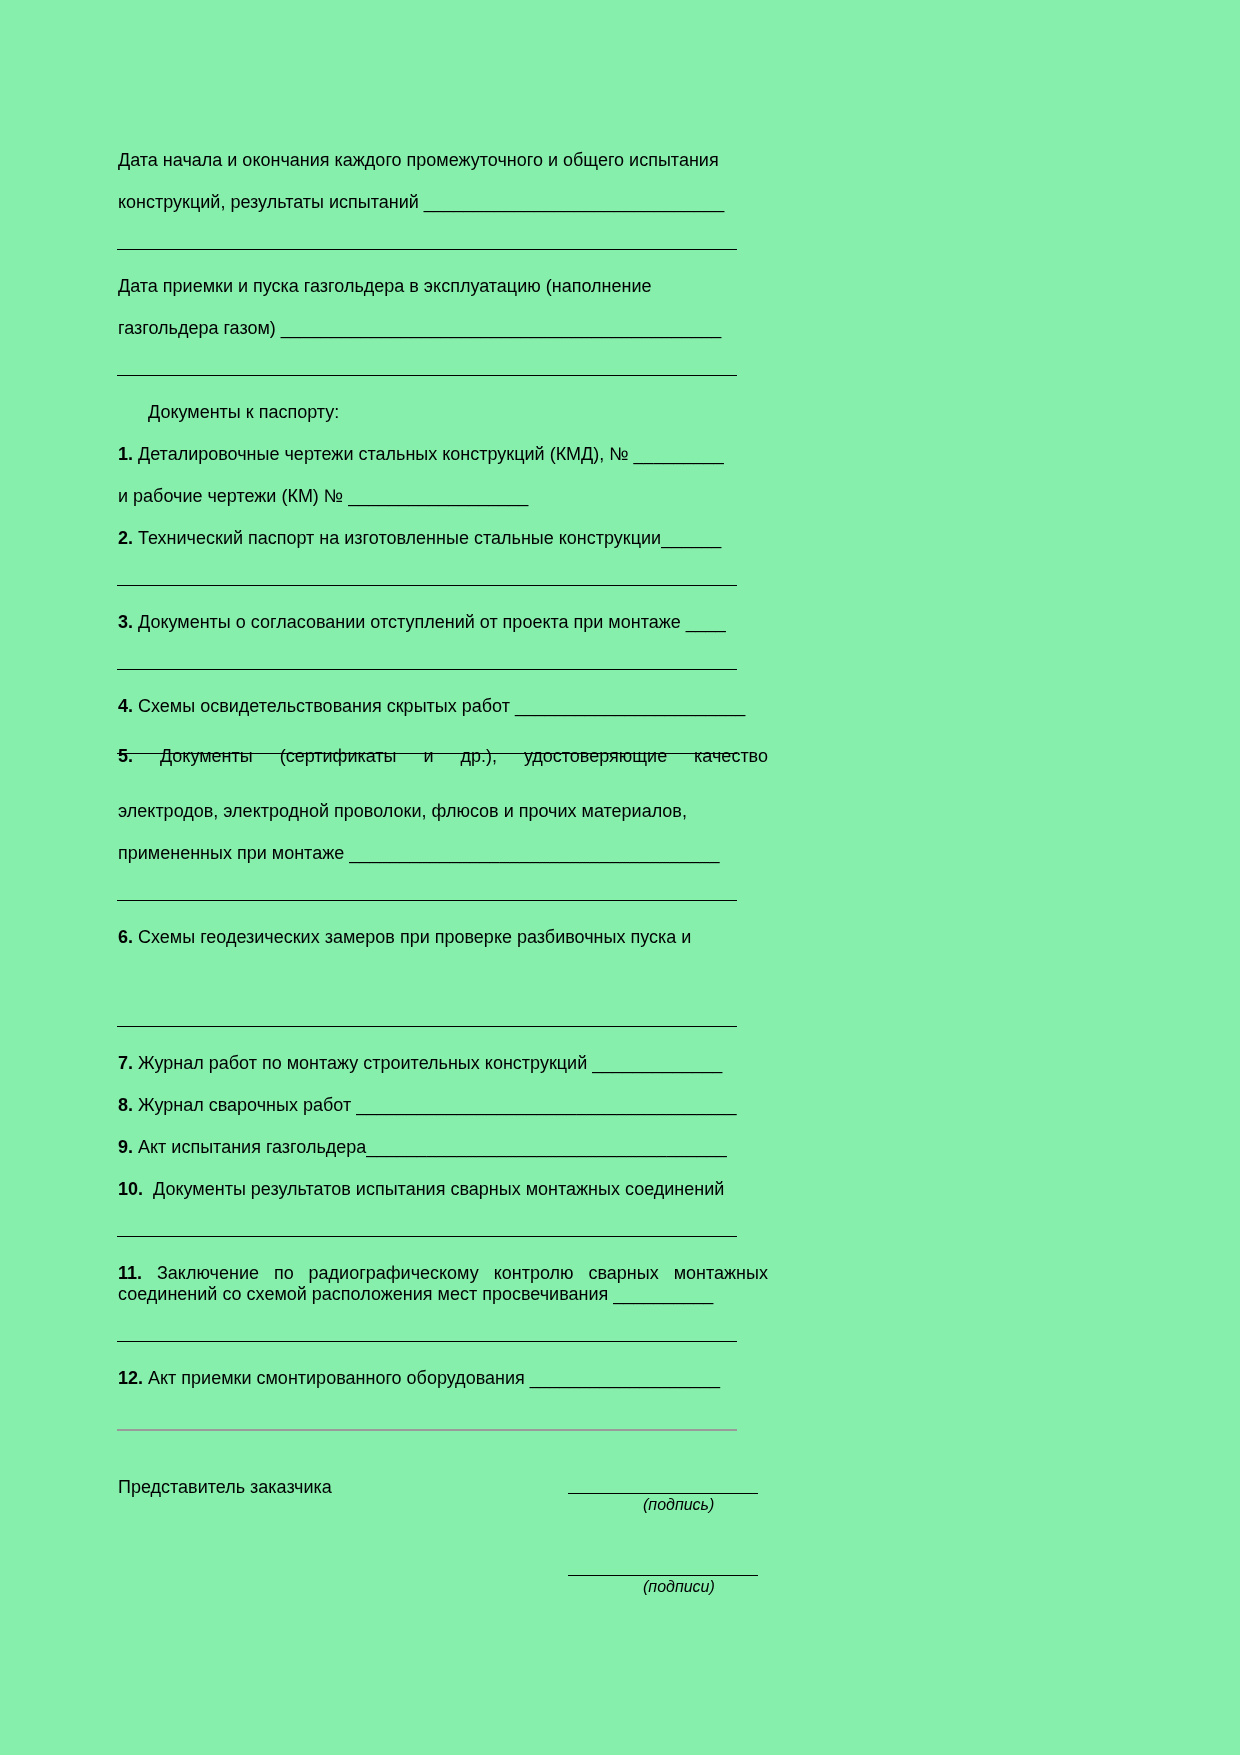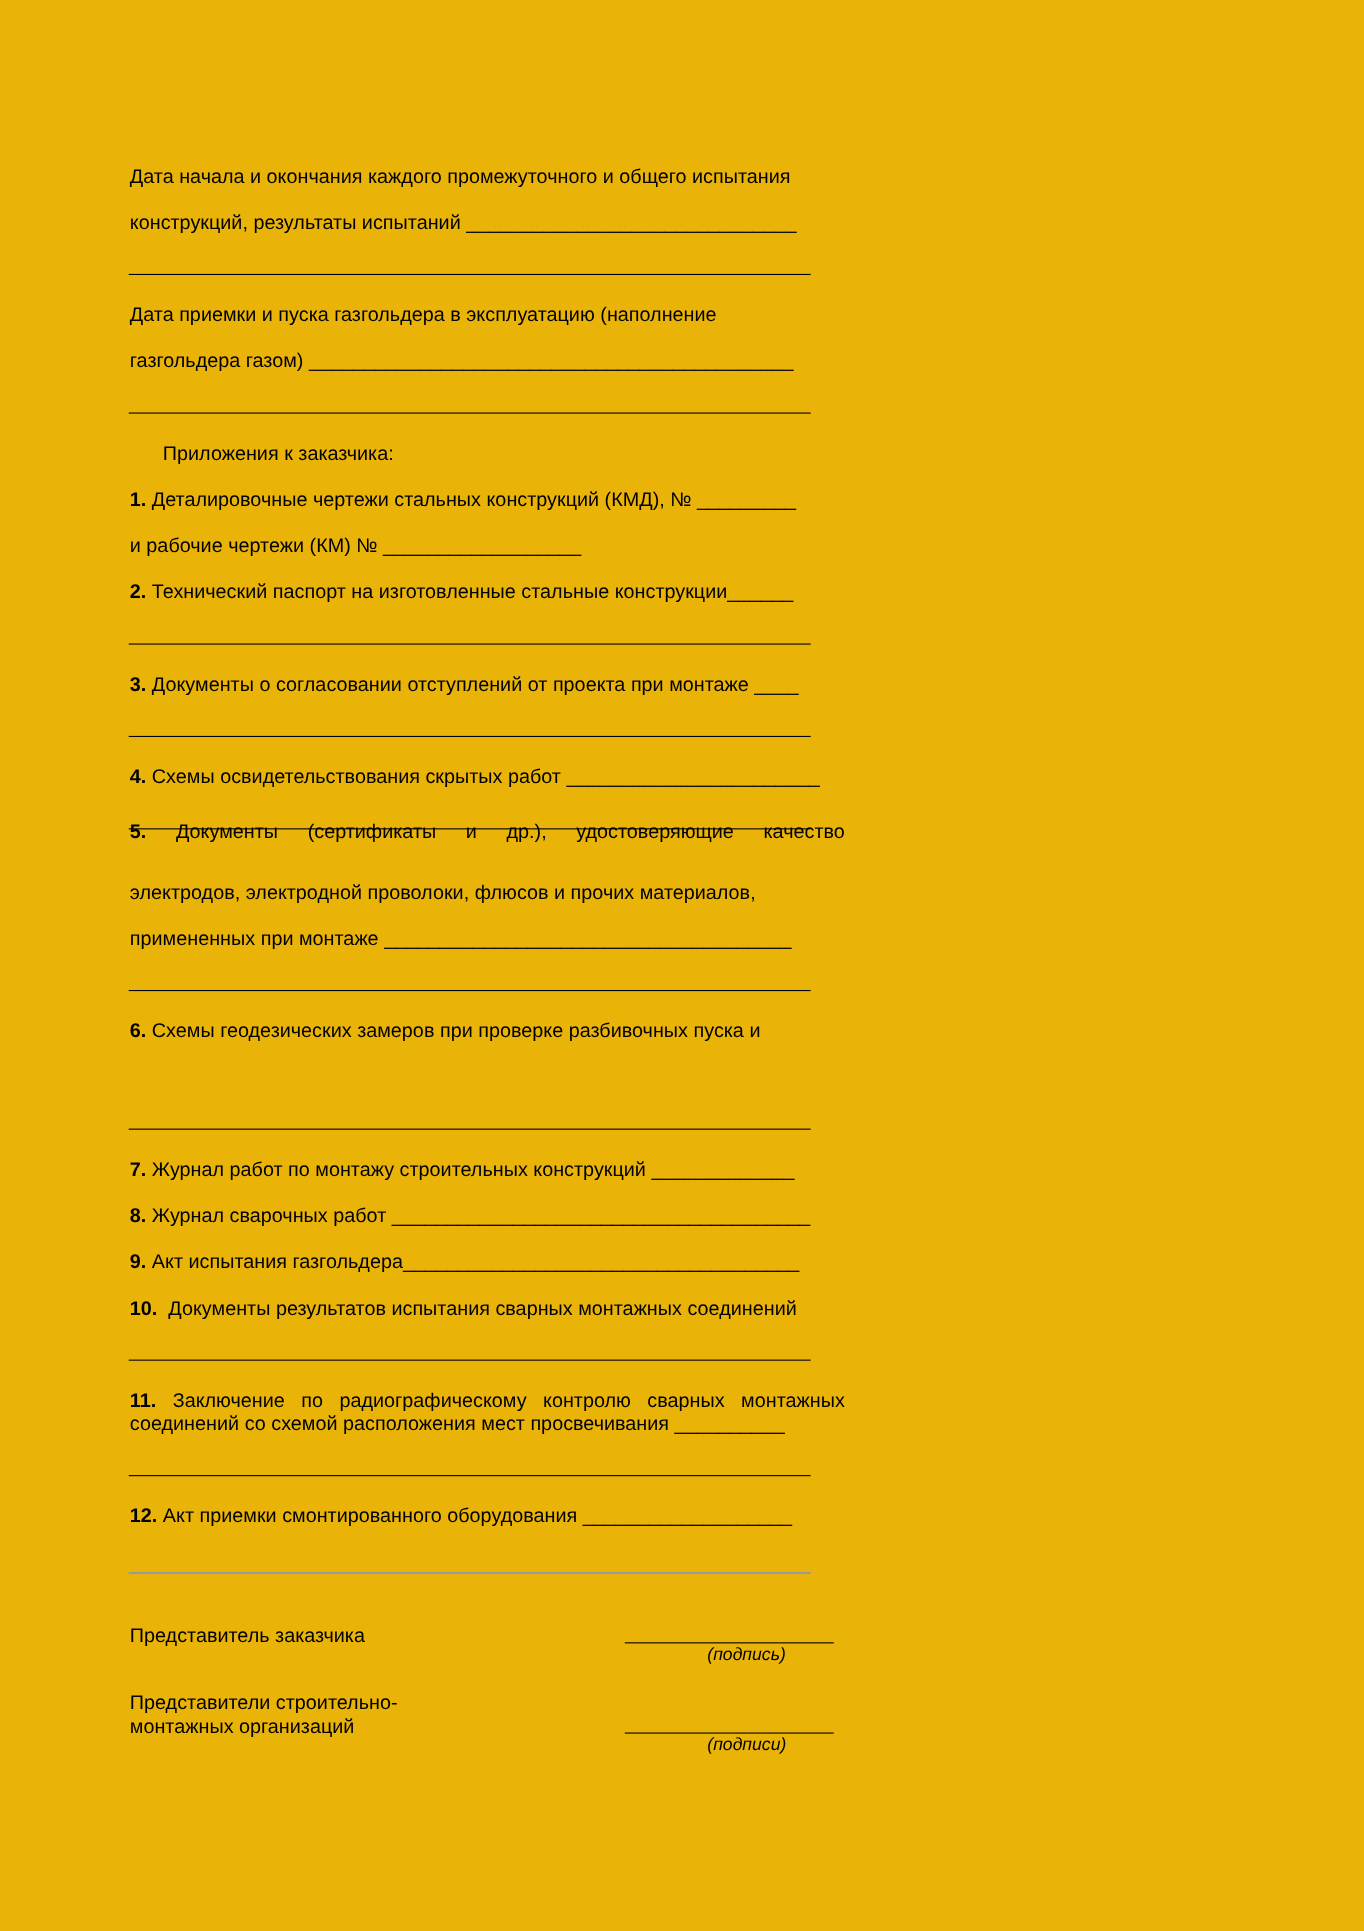--- a/index.html
+++ b/index.html
@@ -1,18 +1,18 @@
 <!DOCTYPE html>
 <html><head>
 <meta charset="utf-8">
 <style>
   html, body { margin: 0; padding: 0; background: #ffffff; }
   body { width: 1240px; height: 1755px; position: relative; overflow: hidden;
          font-family: "Liberation Sans", sans-serif; color: #000; }
-  .page { position: absolute; left: 0; top: 0; width: 1240px; height: 1755px; background:#eab308; }
+  .page { position: absolute; left: 0; top: 0; width: 1240px; height: 1755px; background:#86efac; }
   .ln { position: absolute; left: 118px; font-size: 18px; line-height: 22px; white-space: pre; }
   .b { font-weight: bold; }
   .just { position: absolute; left: 118px; width: 650px; font-size: 18px; line-height: 22px; text-align: justify; }
   .just::after { content: ""; display: inline-block; width: 100%; }
   .rule { position: absolute; left: 117px; width: 620px; height: 0; border-top: 1.5px solid #000; }
   .grayrule { position: absolute; left: 117px; width: 620px; height: 0; border-top: 2px solid #9a9a9a; }
   .sig-label { position: absolute; left: 118px; font-size: 18px; line-height: 21px; font-weight: normal; }
   .sig-line { position: absolute; left: 568px; width: 190px; height: 0; border-top: 1.5px solid #000; }
   .sig-caption { position: absolute; left: 643px; font-size: 16px; font-style: italic; }
 </style>
@@ -21,21 +21,21 @@
 
 <div class="page">
 
   <div class="ln" style="top:149px">Дата начала и окончания каждого промежуточного и общего испытания</div>
   <div class="ln" style="top:191px">конструкций, результаты испытаний ______________________________</div>
   <div class="rule" style="top:249px"></div>
   <div class="ln" style="top:317px">газгольдера газом) ____________________________________________</div>
   <div class="ln" style="top:275px">Дата приемки и пуска газгольдера в эксплуатацию (наполнение</div>
   <div class="rule" style="top:375px"></div>
 
-  <div class="ln" style="top:401px; left:148px">Приложения к заказчика:</div>
+  <div class="ln" style="top:401px; left:148px">Документы к паспорту:</div>
 
   <div class="ln" style="top:443px"><span class="b">1.</span><span> Деталировочные чертежи стальных конструкций (КМД), № _________</span></div>
   <div class="ln" style="top:485px">и рабочие чертежи (КМ) № __________________</div>
 
   <div class="ln" style="top:527px"><span class="b">2.</span><span> Технический паспорт на изготовленные стальные конструкции______</span></div>
   <div class="rule" style="top:585px"></div>
 
   <div class="ln" style="top:611px"><span class="b">3.</span><span> Документы о согласовании отступлений от проекта при монтаже ____</span></div>
   <div class="rule" style="top:669px"></div>
 
@@ -63,20 +63,16 @@
   <div class="ln" style="top:1283px">соединений со схемой расположения мест просвечивания __________</div>
   <div class="rule" style="top:1341px"></div>
 
   <div class="ln" style="top:1367px"><span class="b">12.</span><span> Акт приемки смонтированного оборудования ___________________</span></div>
   <div class="grayrule" style="top:1429px"></div>
 
   <div class="sig-label" style="top:1477px">Представитель заказчика</div>
   <div class="sig-line" style="top:1493px"></div>
   <div class="sig-caption" style="top:1496px">(подпись)</div>
 
-  <div class="sig-label" style="top:1538px">
-    <div>Представители строительно-</div>
-    <div>монтажных организаций</div>
-  </div>
   <div class="sig-line" style="top:1575px"></div>
   <div class="sig-caption" style="top:1578px">(подписи)</div>
 
 </div>
 
 </body></html>

